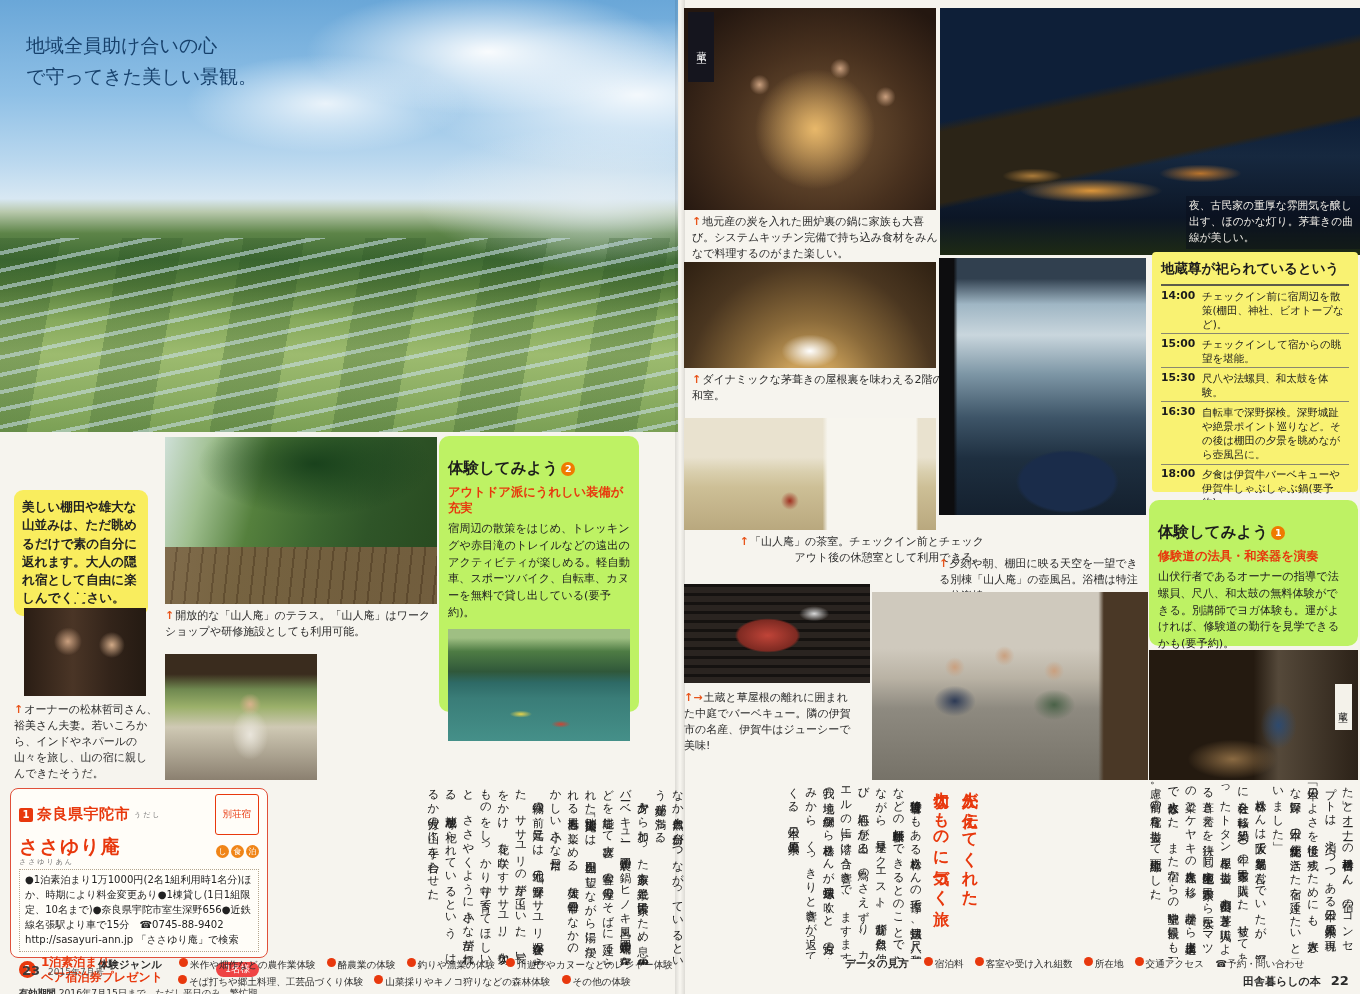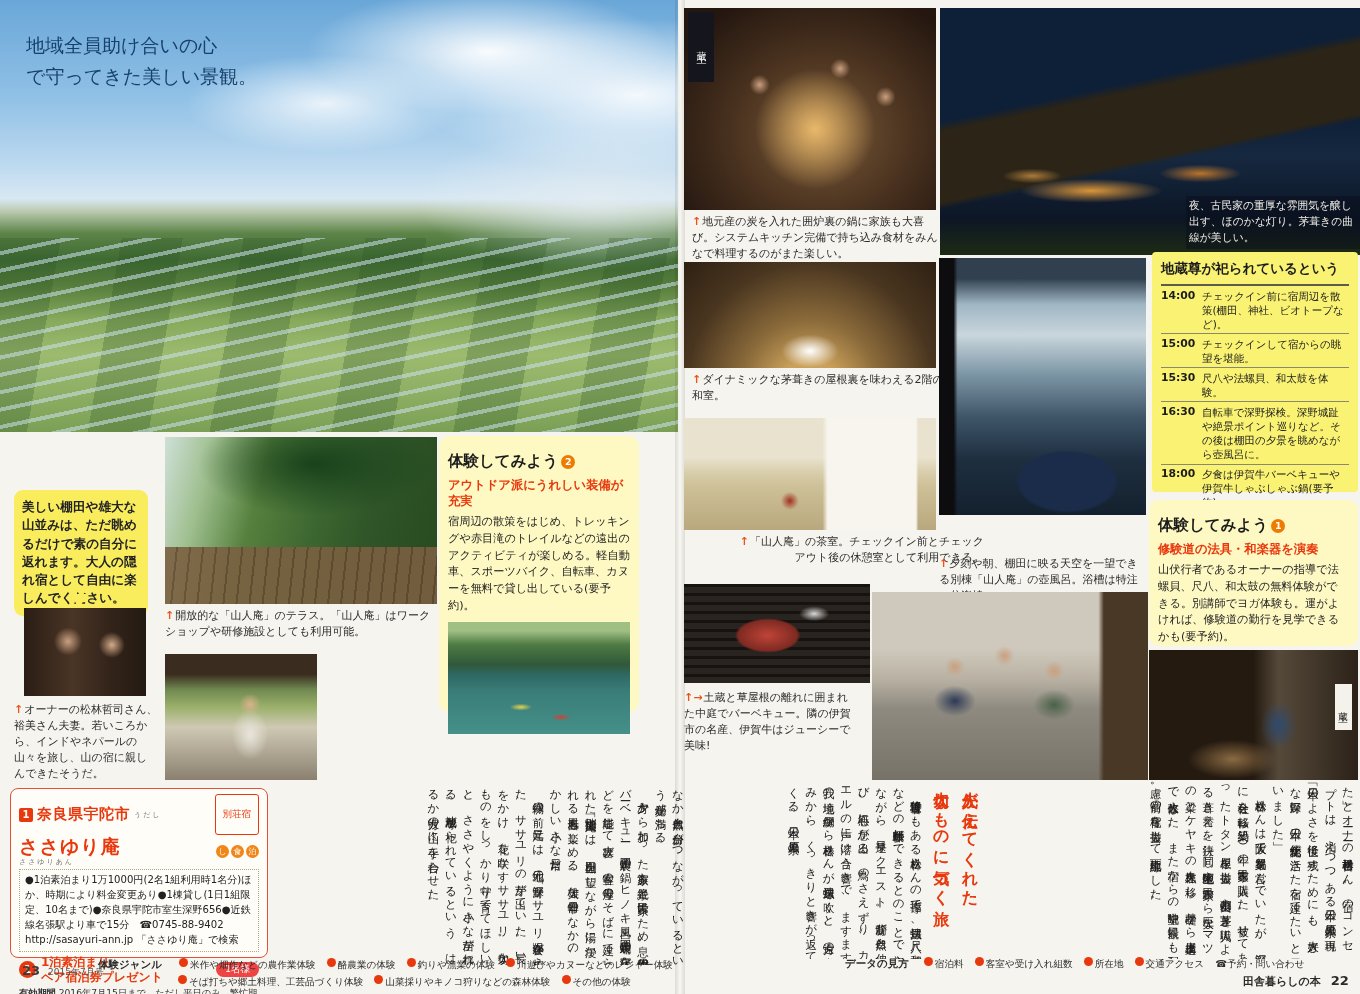--- a/index.html
+++ b/index.html
@@ -64,21 +64,21 @@
   .terrace-deck{position:absolute;left:0;bottom:0;width:100%;height:34%;
     background:repeating-linear-gradient(96deg,#7a6041 0 11px,#63492f 11px 13px);opacity:.9;}
   .terrace-cap{left:165px;top:608px;width:276px;}
   .ph-man{left:165px;top:654px;width:152px;height:126px;background:
     radial-gradient(ellipse 26px 36px at 56% 64%, #e9e5db, rgba(0,0,0,0) 70%),
     radial-gradient(circle 10px at 56% 40%, #d8b28c, rgba(0,0,0,0) 11px),
     linear-gradient(180deg,#3a2c1e 0 16%,#6f8850 28%,#9bb06a 42%,#cfc9b4 58%,#8b8070 100%);}
   .kitamori-cap{left:324px;top:654px;width:116px;}
 
   
-  .cream-panel{position:absolute;background:#fef9c3;border-radius:10px;padding:15px 9px;box-sizing:border-box;}
+  .cream-panel{position:absolute;background:#bef264;border-radius:10px;padding:22px 9px;box-sizing:border-box;}
   .exp2{left:439px;top:436px;width:200px;height:276px;}
   .exp1{left:1149px;top:500px;width:209px;height:146px;}
   .exp-title{font-size:15.5px;font-weight:bold;color:#1c1c1c;display:flex;align-items:center;gap:3px;}
   .exp-num{width:14px;height:14px;border-radius:50%;background:#ef7a00;color:#fff;font-size:9.5px;
            font-weight:bold;text-align:center;line-height:14px;flex:none;}
   .exp-sub{color:#e8380d;font-weight:bold;font-size:12.3px;margin-top:6px;line-height:1.3;}
   .exp-body{font-size:11.2px;line-height:1.5;margin-top:4px;color:#222;}
   .ph-kayak{position:relative;width:182px;height:112px;margin-top:7px;background:
     radial-gradient(ellipse 16px 5px at 40% 76%, #e8d44a, rgba(0,0,0,0) 70%),
     radial-gradient(ellipse 14px 5px at 62% 85%, #cc4433, rgba(0,0,0,0) 70%),

